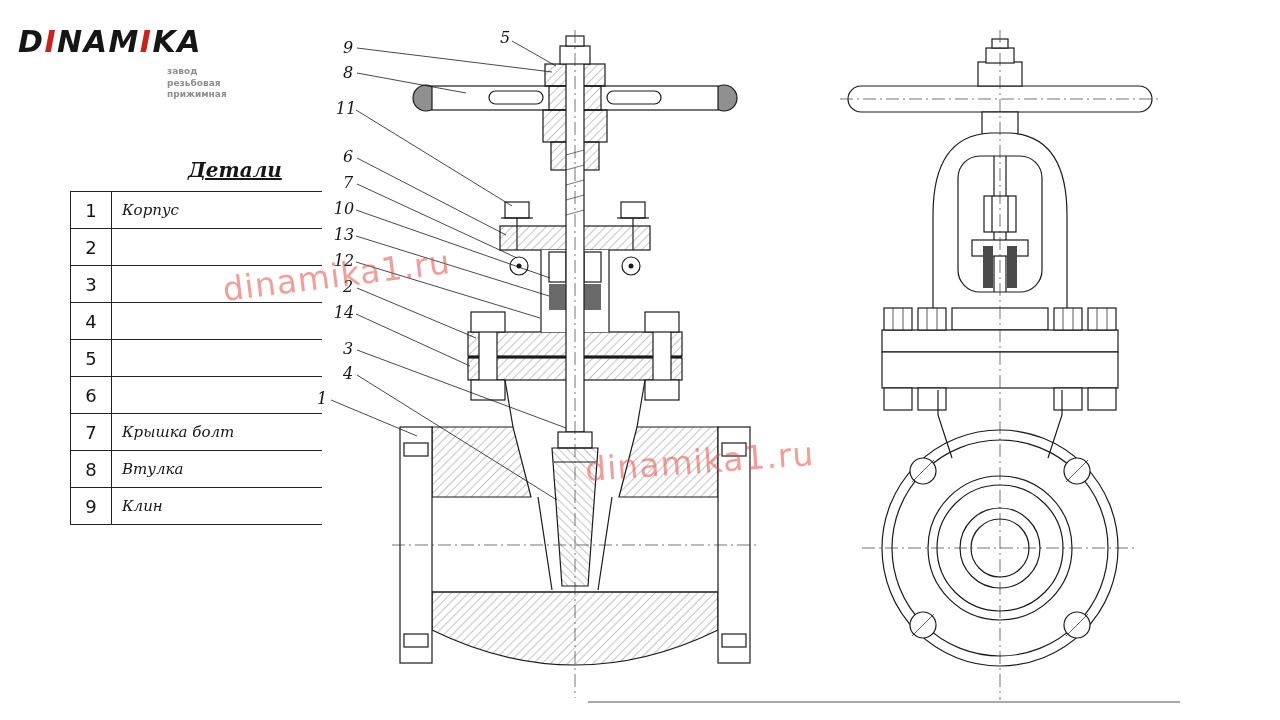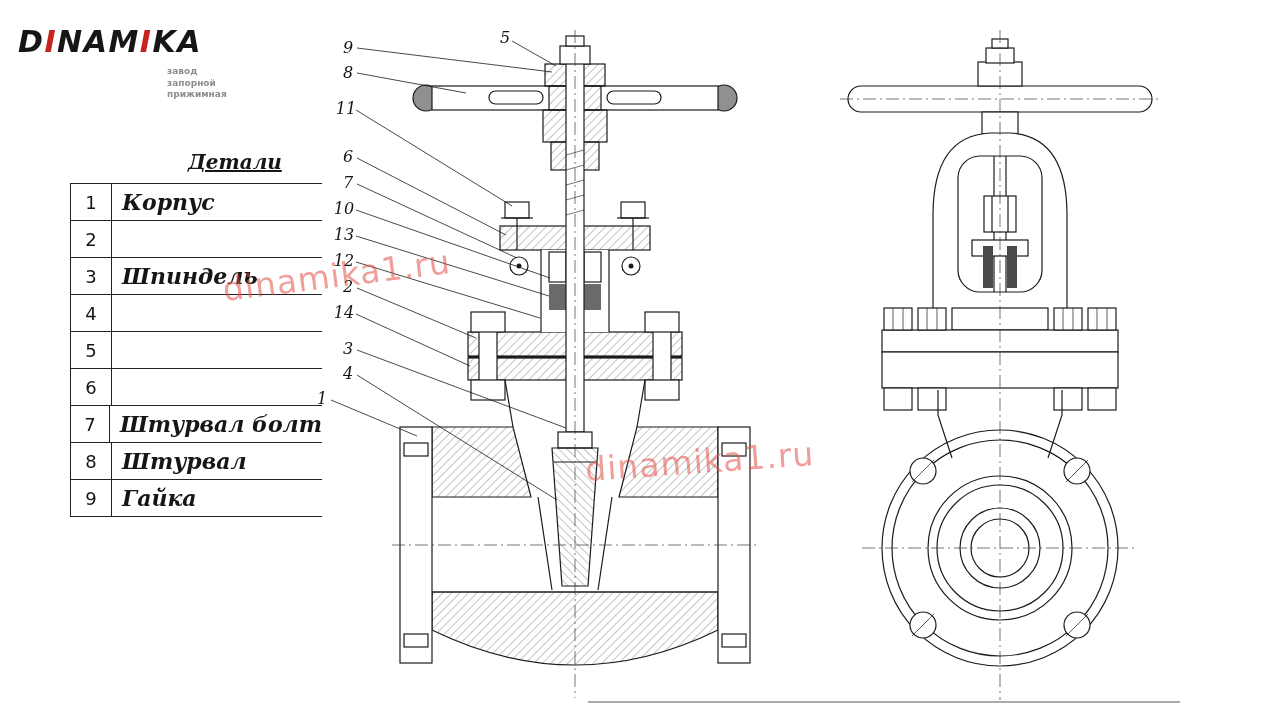--- a/index.html
+++ b/index.html
@@ -6,84 +6,83 @@
   .page{position:relative;width:1280px;height:720px;background:#ffffff;overflow:hidden;
         font-family:"DejaVu Sans",sans-serif;}
   
   .logo{position:absolute;left:18px;top:24px;width:220px;height:80px;}
   .logo-title{font-size:30px;font-weight:800;letter-spacing:1.5px;color:#161616;
               font-family:"DejaVu Sans",sans-serif;font-style:italic;}
   .logo-title .red{color:#c5231f;}
   .logo-sub{position:absolute;left:109px;top:42px;font-size:9px;line-height:1.3;
             color:#8d8d8d;font-weight:600;margin-left:40px;}
   
-  .parts-table{position:absolute;left:70px;top:150px;width:252px;color:#161616;}
+  .parts-table{position:absolute;left:70px;top:158px;width:252px;color:#161616;}
   .pt-header{font-size:20px;font-style:italic;font-weight:600;text-decoration:underline;
              font-family:"DejaVu Serif",serif;padding-left:118px;height:33px;}
   .pt-rows{border-left:1.6px solid #222;border-bottom:1.6px solid #222;}
   .pt-row{display:flex;border-top:1.6px solid #222;height:36px;}
   .pt-num{width:40px;border-right:1.6px solid #222;display:flex;align-items:center;
           justify-content:center;font-size:18px;}
-  .pt-name{flex:1;display:flex;align-items:center;padding-left:10px;font-size:22px;
-           font-style:italic;font-family:"DejaVu Serif",serif;white-space:nowrap;font-weight:bold;}
+  .pt-name{flex:1;display:flex;align-items:center;padding-left:10px;font-size:15px;
+           font-style:italic;font-family:"DejaVu Serif",serif;white-space:nowrap;}
   
   .watermark{position:absolute;color:rgba(226,78,70,0.55);font-size:33px;
              letter-spacing:1px;font-weight:500;pointer-events:none;}
   #wm1{left:222px;top:256px;transform:rotate(-7deg);}
   #wm2{left:585px;top:442px;transform:rotate(-4deg);}
   svg.drawing{position:absolute;left:0;top:0;}
 </style>
 </head>
 <body>
 
 <div class="page">
 
   <div class="logo">
     <div class="logo-title"><span>D</span><span class="red">I</span><span>NAM</span><span class="red">I</span><span>KA</span></div>
     <div class="logo-sub">
       <div>завод</div>
-      <div>запорной</div>
+      <div>резьбовая</div>
       <div>прижимная</div>
     </div>
   </div>
 
   <div class="parts-table">
     <div class="pt-header">Детали</div>
     <div class="pt-rows">
       <div class="pt-row">
           <div class="pt-num">1</div>
           <div class="pt-name">Корпус</div>
         </div>
       <div class="pt-row">
           <div class="pt-num">2</div>
         </div>
       <div class="pt-row">
           <div class="pt-num">3</div>
-          <div class="pt-name">Шпиндель</div>
         </div>
       <div class="pt-row">
           <div class="pt-num">4</div>
         </div>
       <div class="pt-row">
           <div class="pt-num">5</div>
         </div>
       <div class="pt-row">
           <div class="pt-num">6</div>
         </div>
       <div class="pt-row">
           <div class="pt-num">7</div>
-          <div class="pt-name">Штурвал болт</div>
+          <div class="pt-name">Крышка болт</div>
         </div>
       <div class="pt-row">
           <div class="pt-num">8</div>
-          <div class="pt-name">Штурвал</div>
+          <div class="pt-name">Втулка</div>
         </div>
       <div class="pt-row">
           <div class="pt-num">9</div>
-          <div class="pt-name">Гайка</div>
+          <div class="pt-name">Клин</div>
         </div>
     </div>
   </div>
 
   <svg class="drawing" width="1280" height="720" viewBox="0 0 1280 720">
     <defs>
       <pattern id="h45" width="6" height="6" patternUnits="userSpaceOnUse" patternTransform="rotate(45)">
         <line x1="0" y1="0" x2="0" y2="6" stroke="#555" stroke-width="0.7"></line>
       </pattern>
       <pattern id="h135" width="6" height="6" patternUnits="userSpaceOnUse" patternTransform="rotate(135)">

